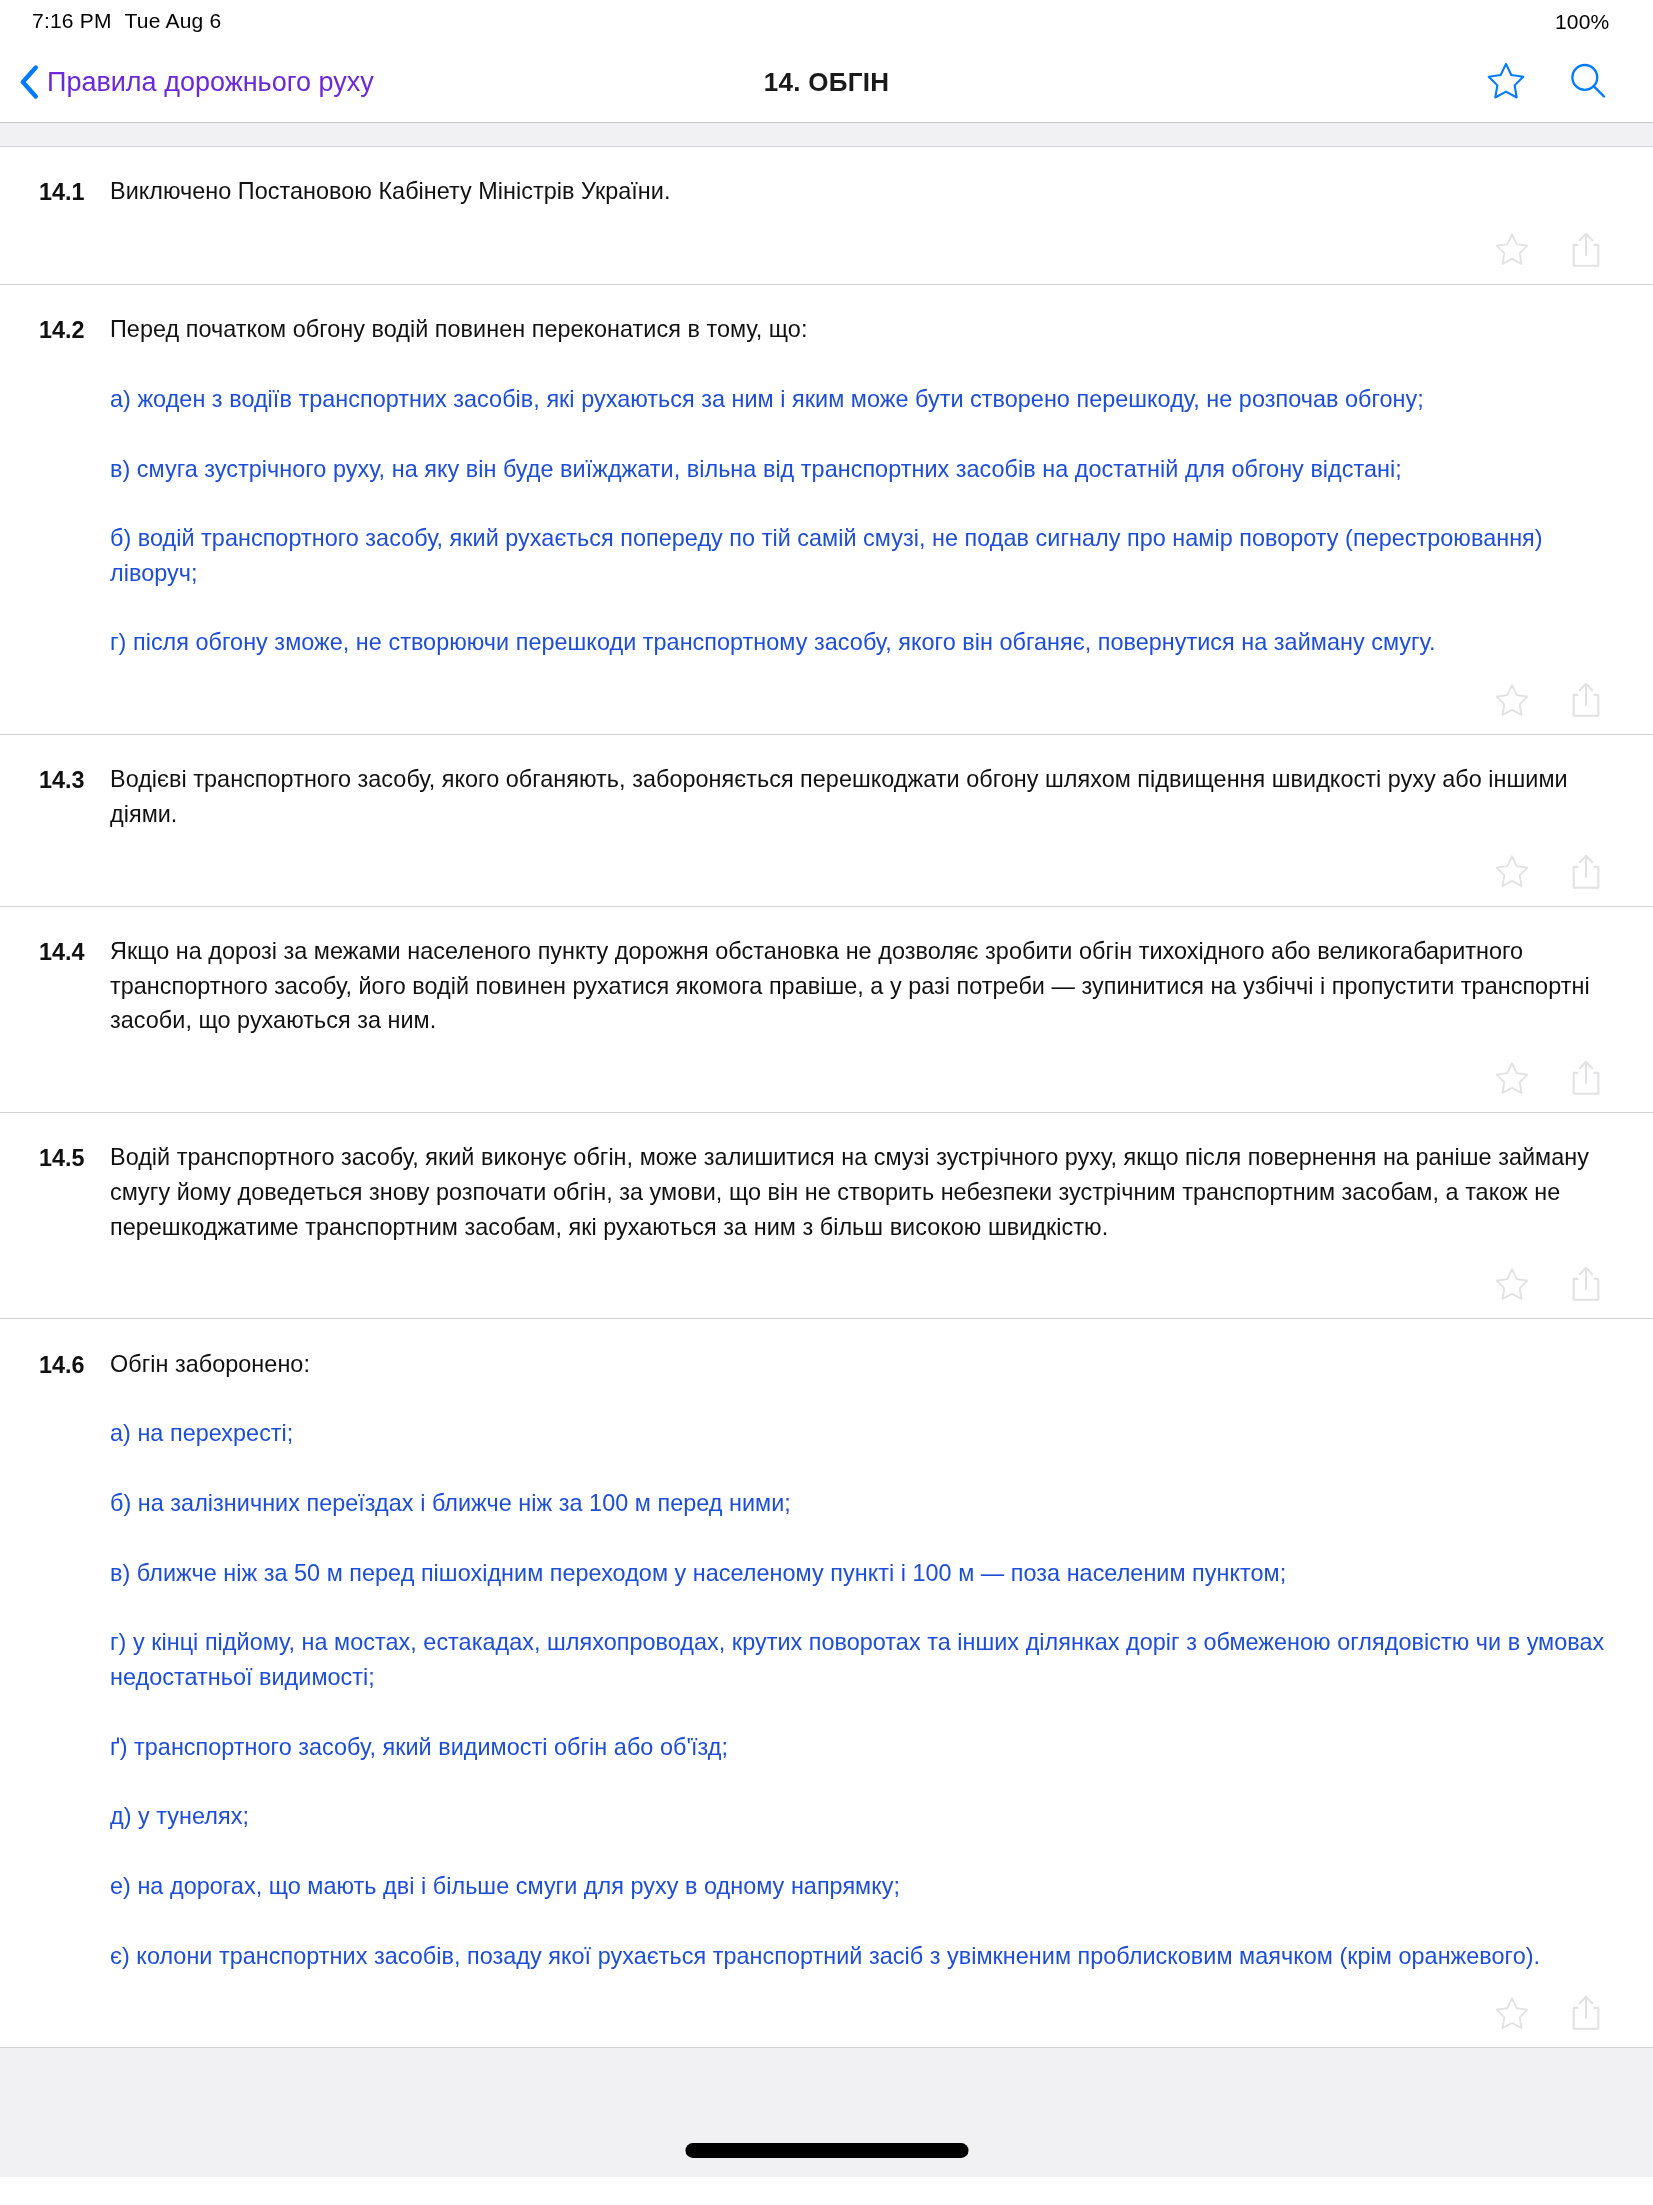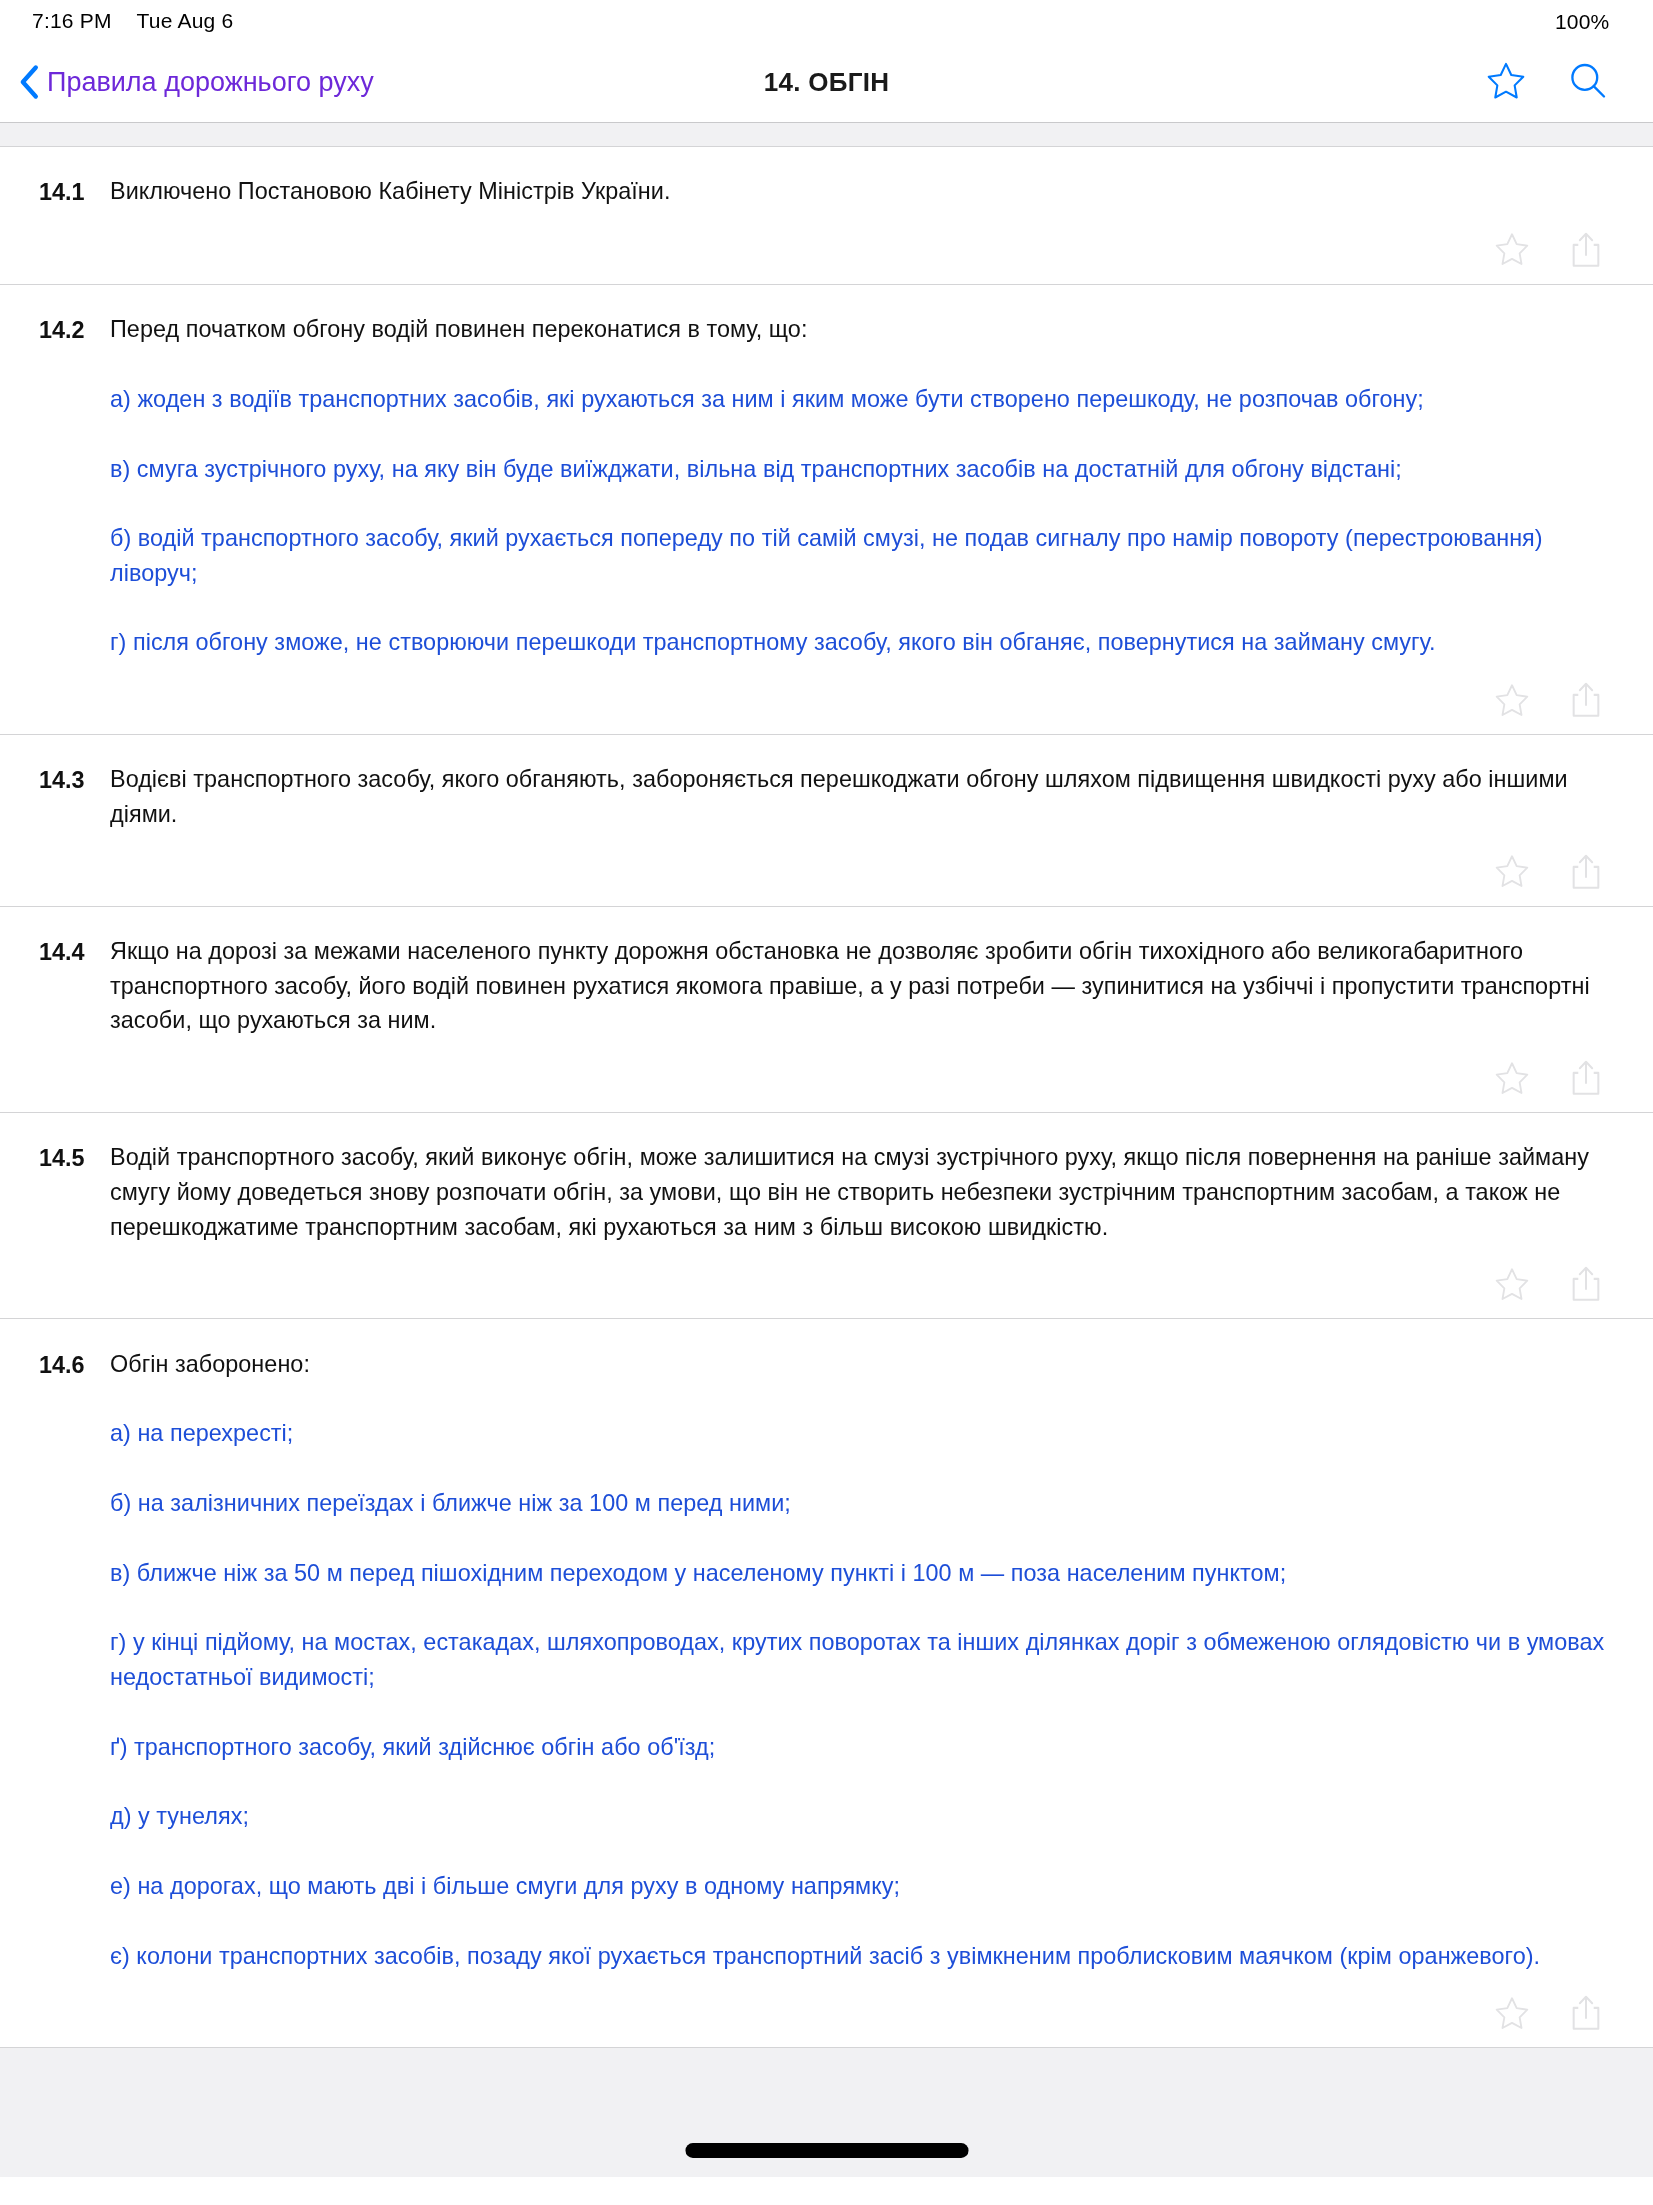--- a/index.html
+++ b/index.html
@@ -24,21 +24,21 @@
     height: 42px;
     display: flex;
     align-items: center;
     justify-content: space-between;
     padding: 0 42px 0 32px;
     background: #ffffff;
     font-size: 21px;
     color: #000000;
     letter-spacing: 0.2px;
   }
-  .status-left { display: flex; align-items: center; gap: 25px; }
+  .status-left { display: flex; align-items: center; gap: 13px; }
   .status-right { display: flex; align-items: center; gap: 13px; flex-direction: column; }
   .status-time { font-weight: 500; }
   .status-date { font-weight: 500; text-align: center; }
   .wifi-icon { display: block; width: 27.4px; height: 21px; }
   .battery-pct { font-weight: 500; font-size: 21px; margin: 0 1.6px 0 4.8px; }
   .battery {
     position: relative;
     width: 37px; height: 19.4px;
     border: 2px solid rgba(0,0,0,0.85);
     border-radius: 4.8px;
@@ -352,21 +352,21 @@
 
     <div class="rule-section">
       <div class="rule-head">
         <div class="rule-num">14.6</div>
         <div class="rule-body">
           <div class="rule-text">Обгін заборонено:</div>
           <div class="sub-item">а) на перехресті;</div>
           <div class="sub-item">б) на залізничних переїздах і ближче ніж за 100 м перед ними;</div>
           <div class="sub-item">в) ближче ніж за 50 м перед пішохідним переходом у населеному пункті і 100 м — поза населеним пунктом;</div>
           <div class="sub-item">г) у кінці підйому, на мостах, естакадах, шляхопроводах, крутих поворотах та інших ділянках доріг з обмеженою оглядовістю чи в умовах недостатньої видимості;</div>
-          <div class="sub-item">ґ) транспортного засобу, який здійснює обгін або об'їзд;</div>
+          <div class="sub-item">ґ) транспортного засобу, який видимості обгін або об'їзд;</div>
           <div class="sub-item">д) у тунелях;</div>
           <div class="sub-item">е) на дорогах, що мають дві і більше смуги для руху в одному напрямку;</div>
           <div class="sub-item">є) колони транспортних засобів, позаду якої рухається транспортний засіб з увімкненим проблисковим маячком (крім оранжевого).</div>
         </div>
       </div>
       <div class="rule-actions">
         <span>
           <svg width="36" height="34" viewBox="0 0 50 48" aria-hidden="true">
             <path d="M25 3.2 L31.6 17.2 L46.6 19.3 L35.8 30.1 L38.4 45.2 L25 38 L11.6 45.2 L14.2 30.1 L3.4 19.3 L18.4 17.2 Z" fill="none" stroke="#e2e2e4" stroke-width="2.6" stroke-linejoin="round"></path>
           </svg>

